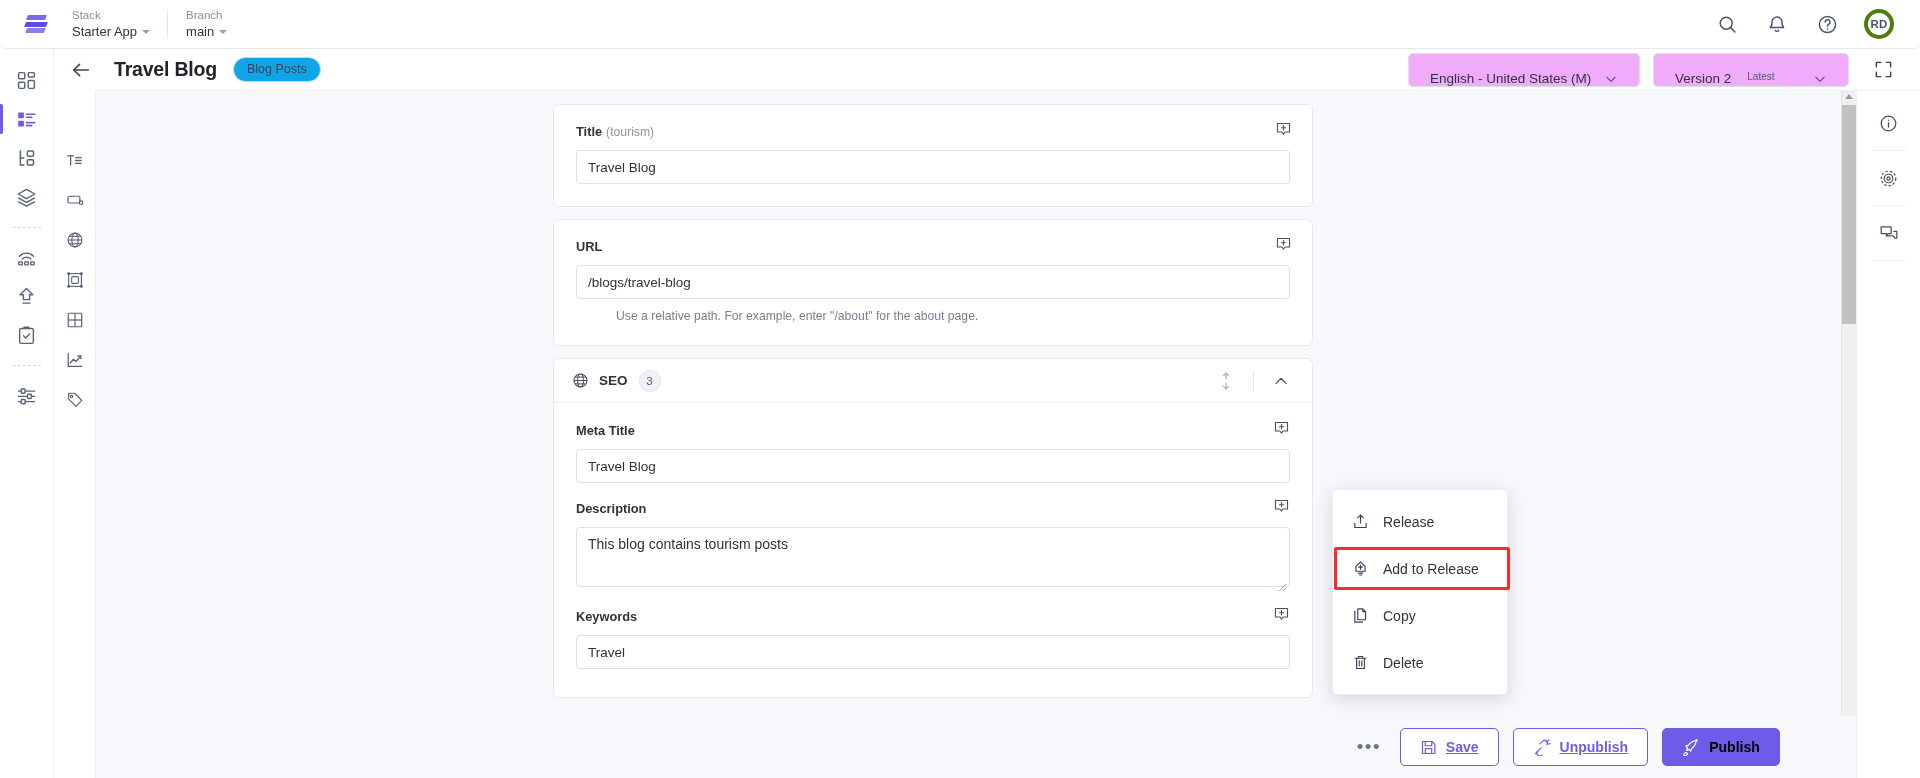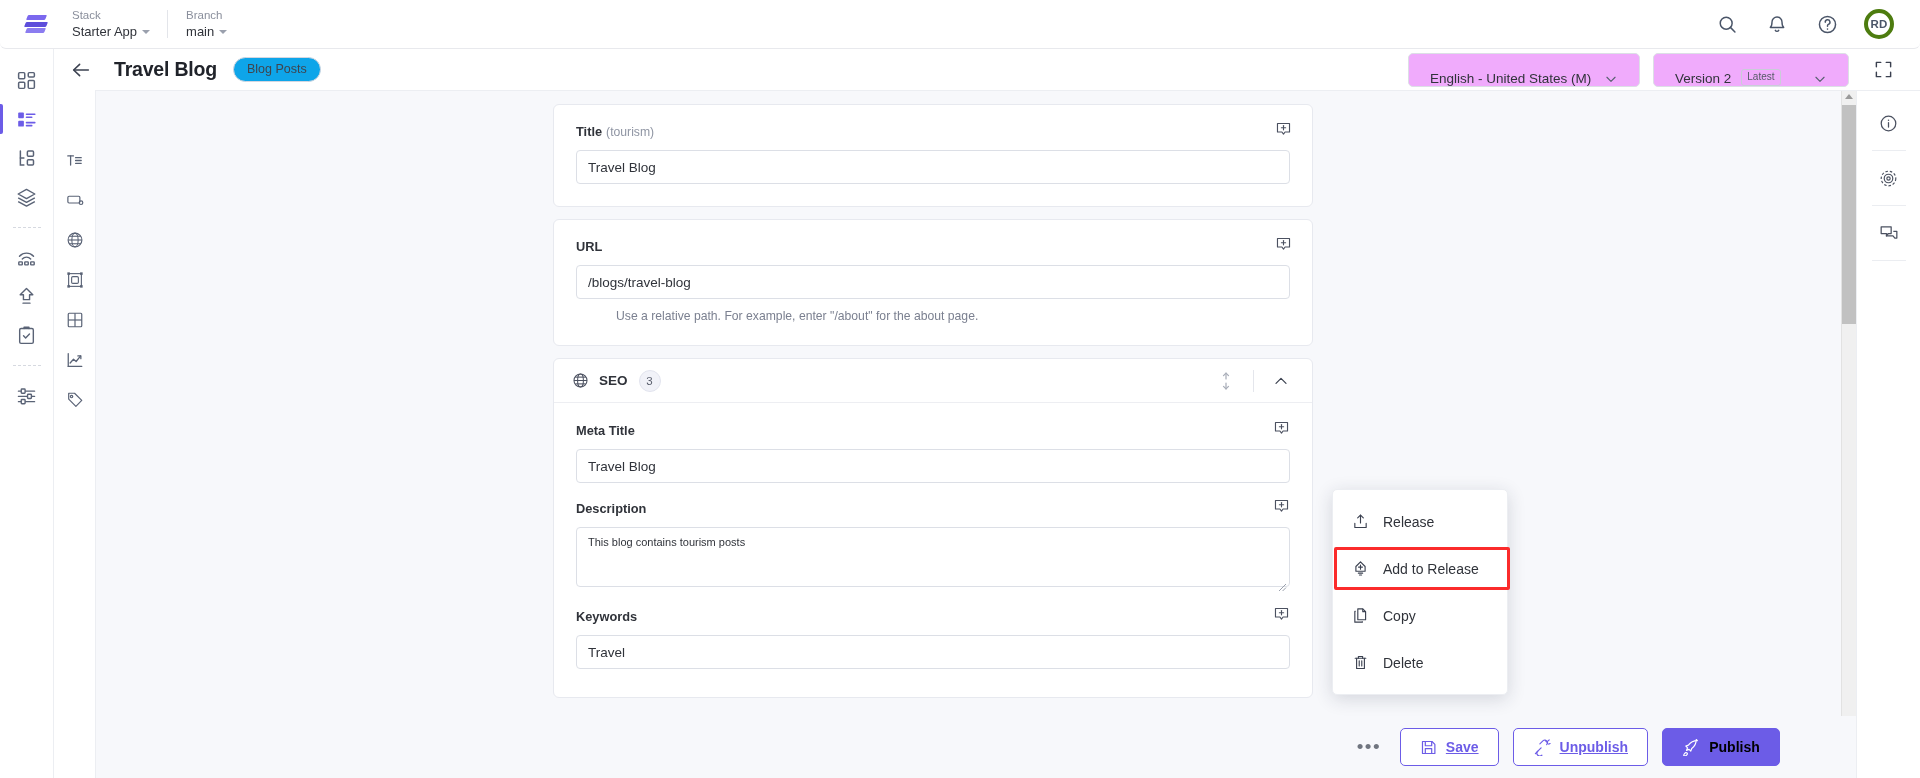--- a/index.html
+++ b/index.html
@@ -132,21 +132,21 @@
     font-size: 11.5px; color: #5a5f6d; padding: 0 6px;
   }
   .group-actions { margin-left: auto; display: flex; align-items: center; gap: 0; }
   .ga-btn { width: 34px; height: 34px; display: flex; align-items: center; justify-content: center; cursor: pointer; }
   .ga-div { width: 1px; height: 22px; background: #e4e6ec; margin: 0 10px; }
   .group-body { padding: 20px 22px 10px; }
   .sub-field { position: relative; margin-bottom: 18px; }
   .sub-field .comment-ico { right: 0px; top: -3px; }
   .ta {
     width: 100%; height: 60px; border: 1px solid #dcdfe6; border-radius: 4px;
-    font-size: 11px; color: #30333a; padding: 8px 11px; font-family: inherit; resize: none; background: #fff;
+    font-size: 14px; color: #30333a; padding: 8px 11px; font-family: inherit; resize: none; background: #fff;
   }
   .ta-wrap { position: relative; }
   .ta-grip {
     position: absolute; right: 3px; bottom: 3px; width: 10px; height: 10px; pointer-events: none;
   }
 
   
   .vscroll {
     position: absolute; right: 0px; top: 0px; width: 15px; height: 687px;
     background: #f0f0f0; border-left: 1px solid #e2e2e2;

